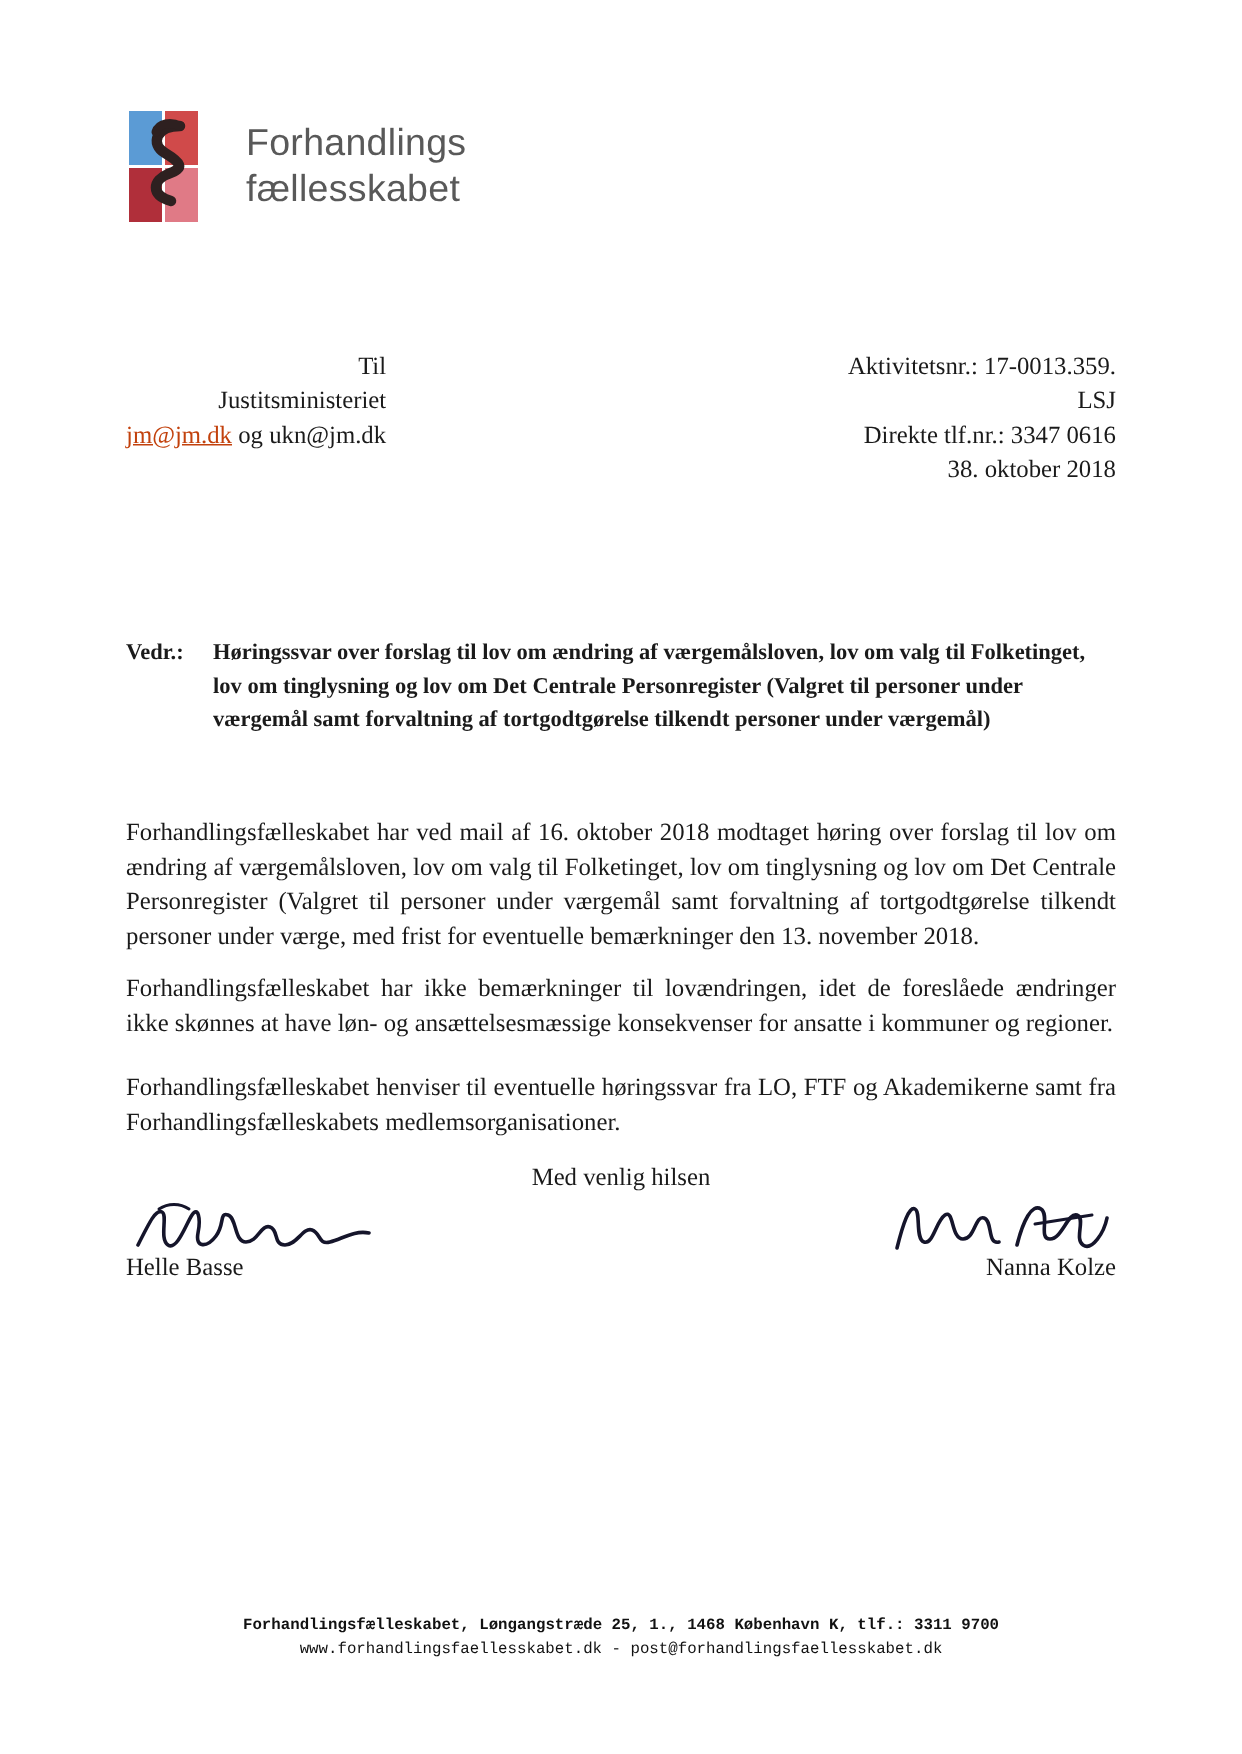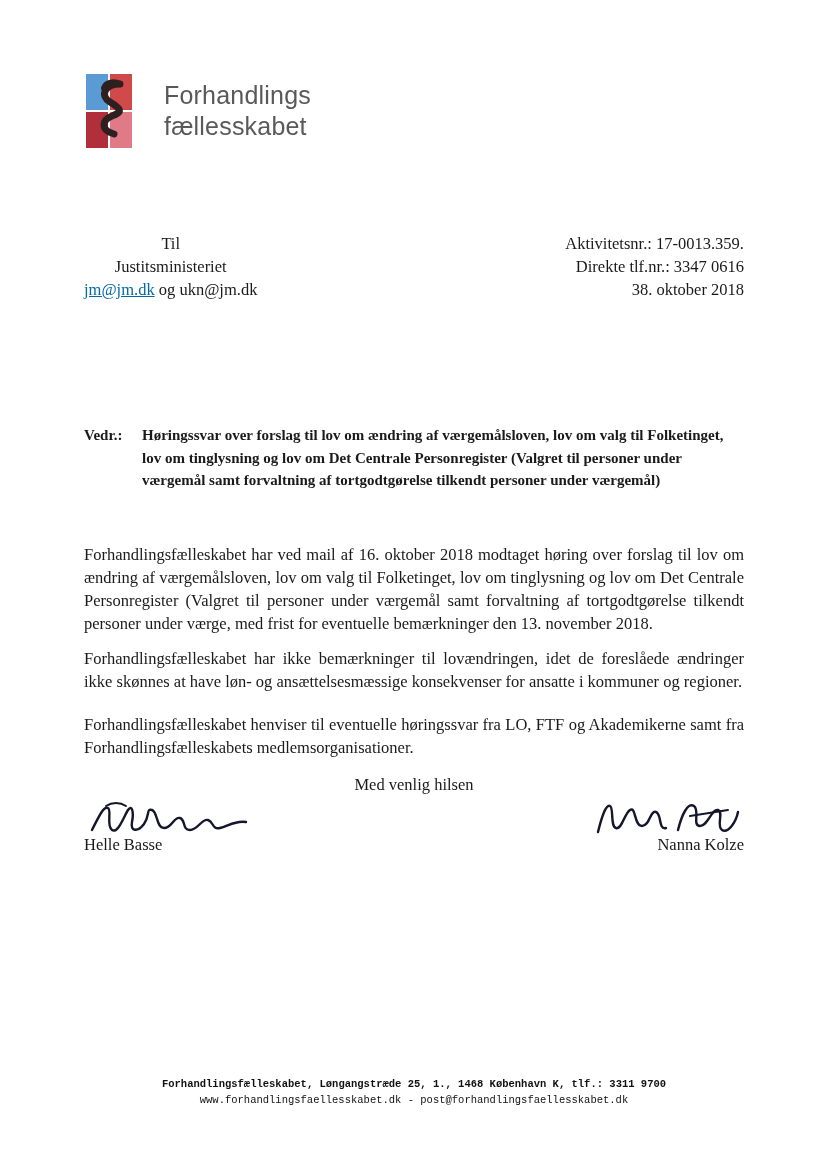--- a/index.html
+++ b/index.html
@@ -61,25 +61,25 @@
   .addr-row {
     position: absolute;
     left: 84px;
     top: 232px;
     width: 660px;
     display: flex;
     justify-content: space-between;
     font-size: 16.5px;
     line-height: 23px;
   }
-  .addr-left { text-align: center; }
+  .addr-left { text-align: right; }
   .addr-right { text-align: right; }
   .addr-left div, .addr-right div { white-space: nowrap; }
   .mailto {
-    color: #0369a1;
+    color: #c2410c;
     text-decoration: underline;
   }
 
   
   .subject {
     position: absolute;
     left: 84px;
     top: 424px;
     width: 660px;
     display: flex;
@@ -174,20 +174,21 @@
   <div class="addr-row">
     <div class="addr-left">
       <div>Til</div>
       <div>Justitsministeriet</div>
       <div>
         <span class="mailto">jm@jm.dk</span><span> og ukn@jm.dk</span>
       </div>
     </div>
     <div class="addr-right">
       <div>Aktivitetsnr.: 17-0013.359.</div>
+      <div>LSJ</div>
       <div>Direkte tlf.nr.: 3347 0616</div>
       <div>38. oktober 2018</div>
     </div>
   </div>
 
   <div class="subject">
     <div class="subject-label">Vedr.:</div>
     <div class="subject-text">Høringssvar over forslag til lov om ændring af værgemålsloven, lov om valg til Folketinget, lov om tinglysning og lov om Det Centrale Personregister (Valgret til personer under værgemål samt forvaltning af tortgodtgørelse tilkendt personer under værgemål)</div>
   </div>
 

